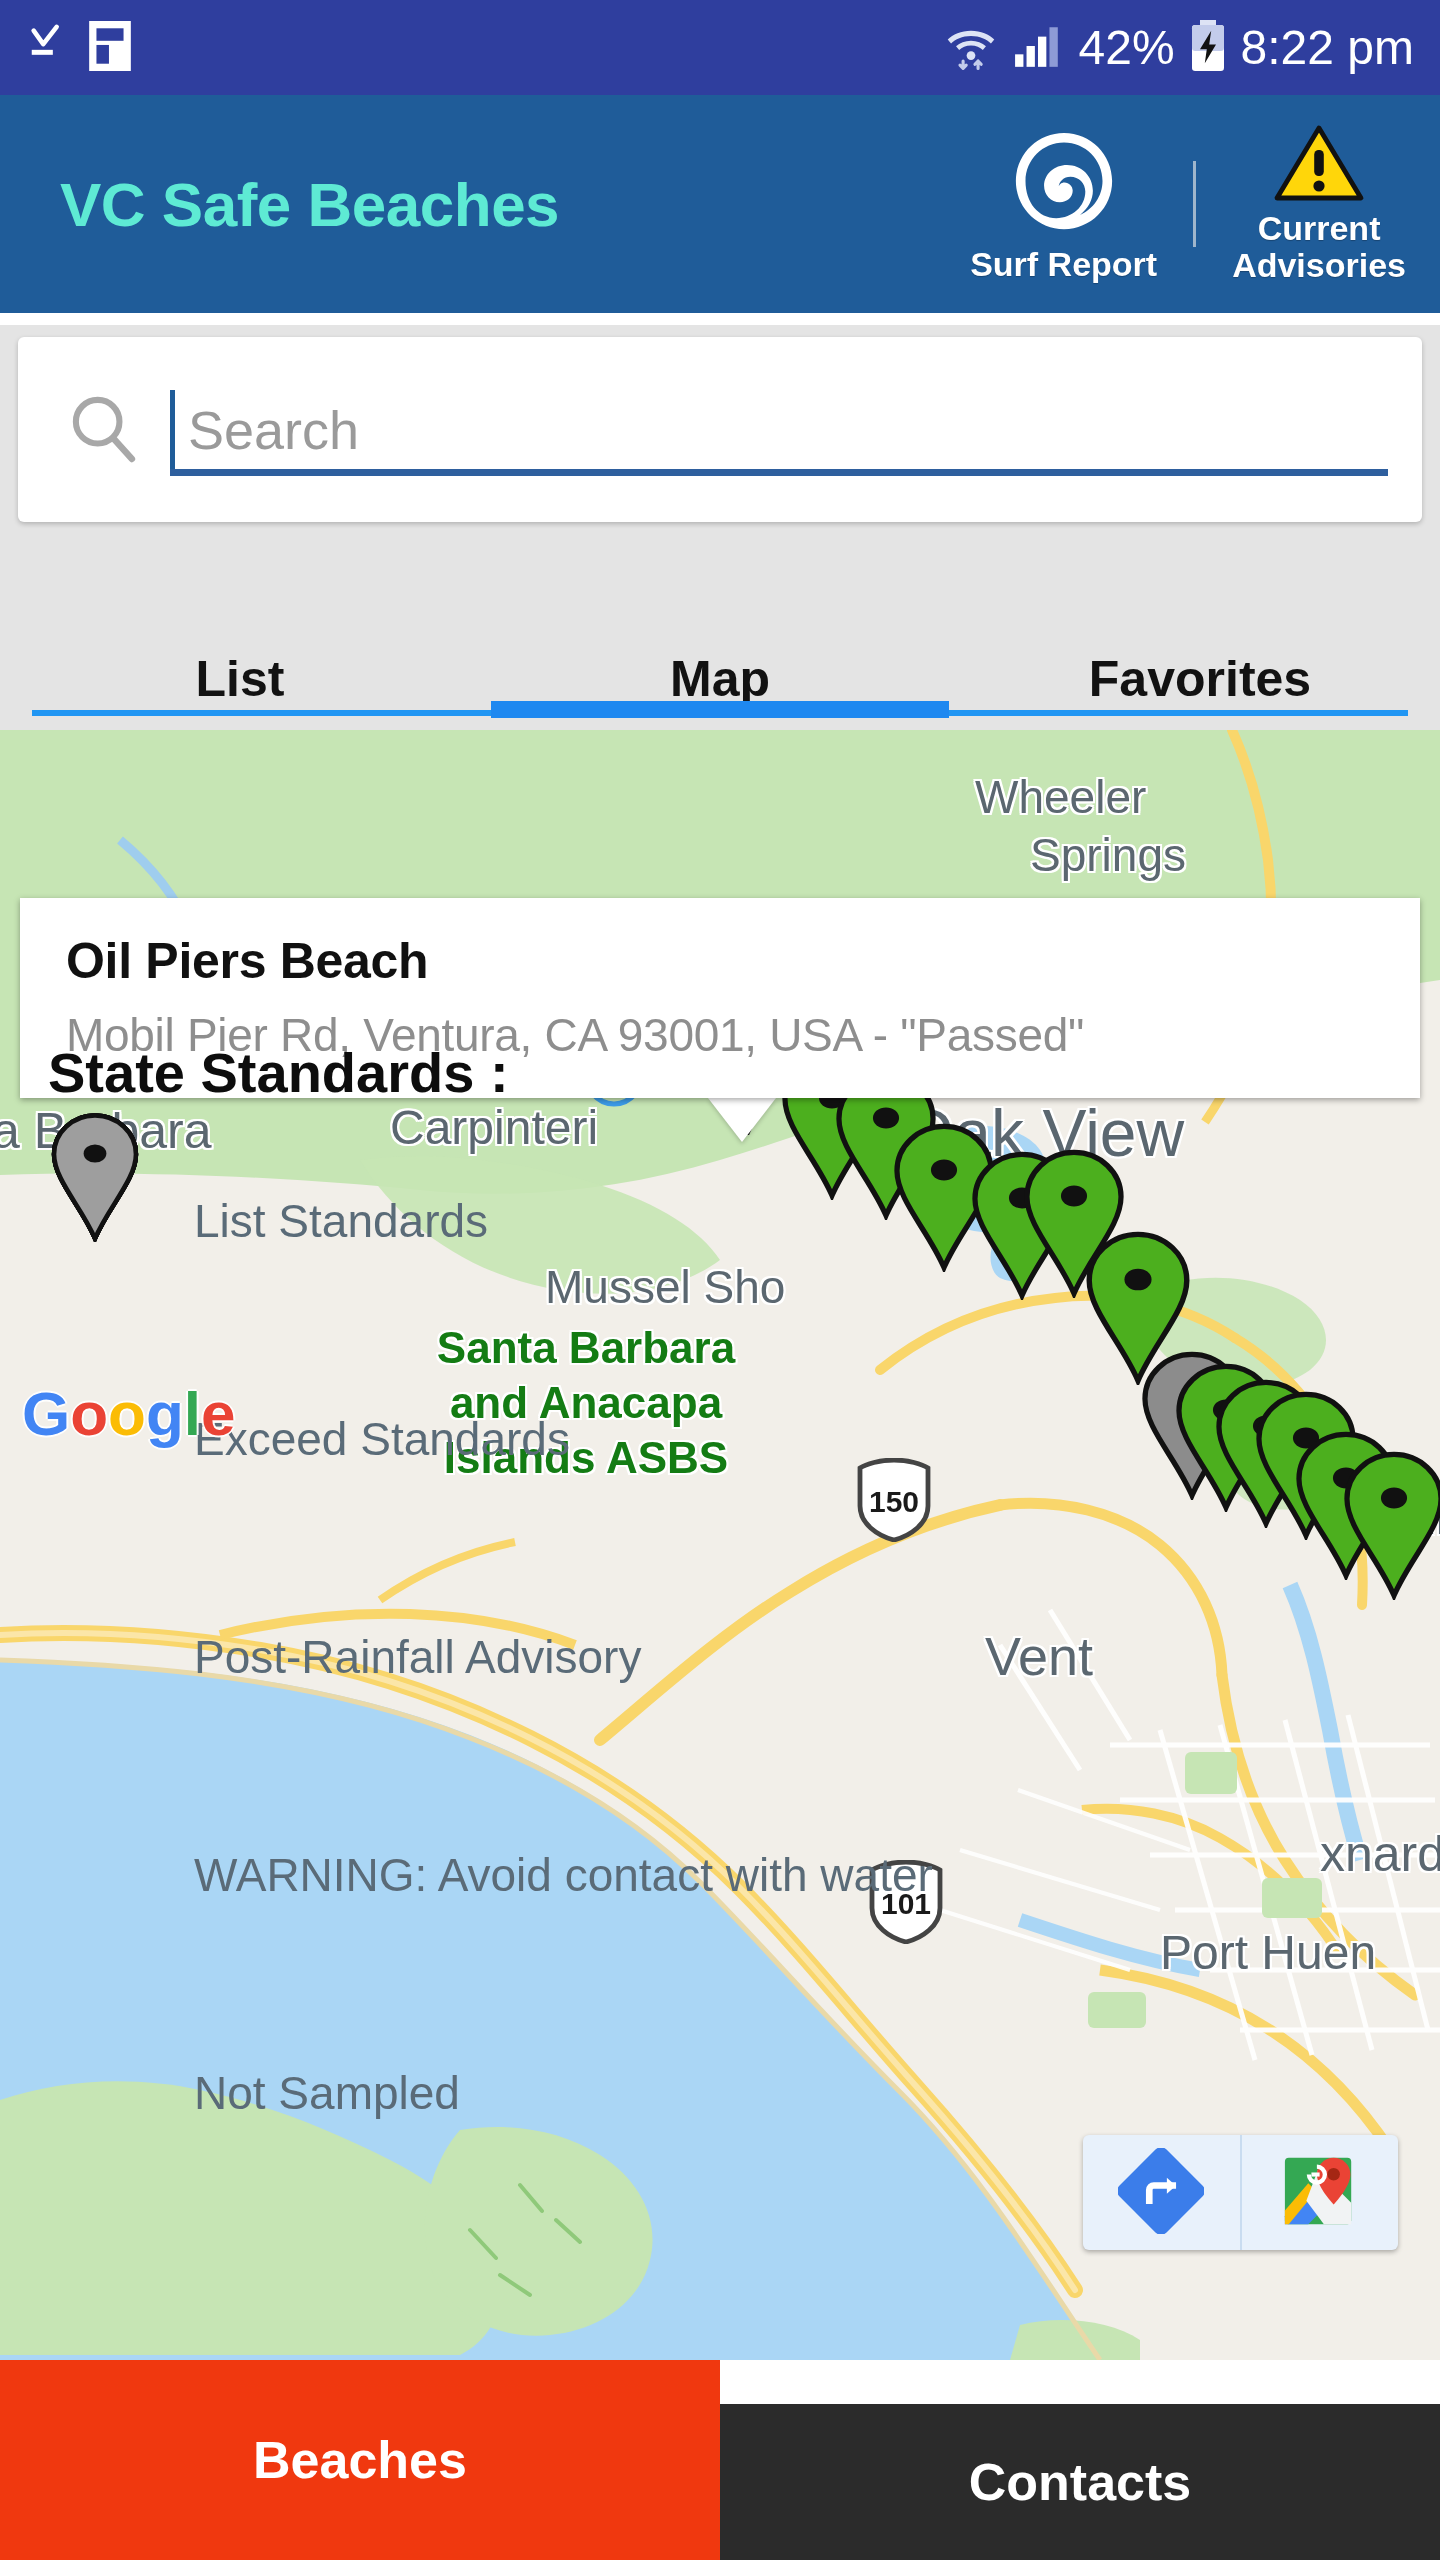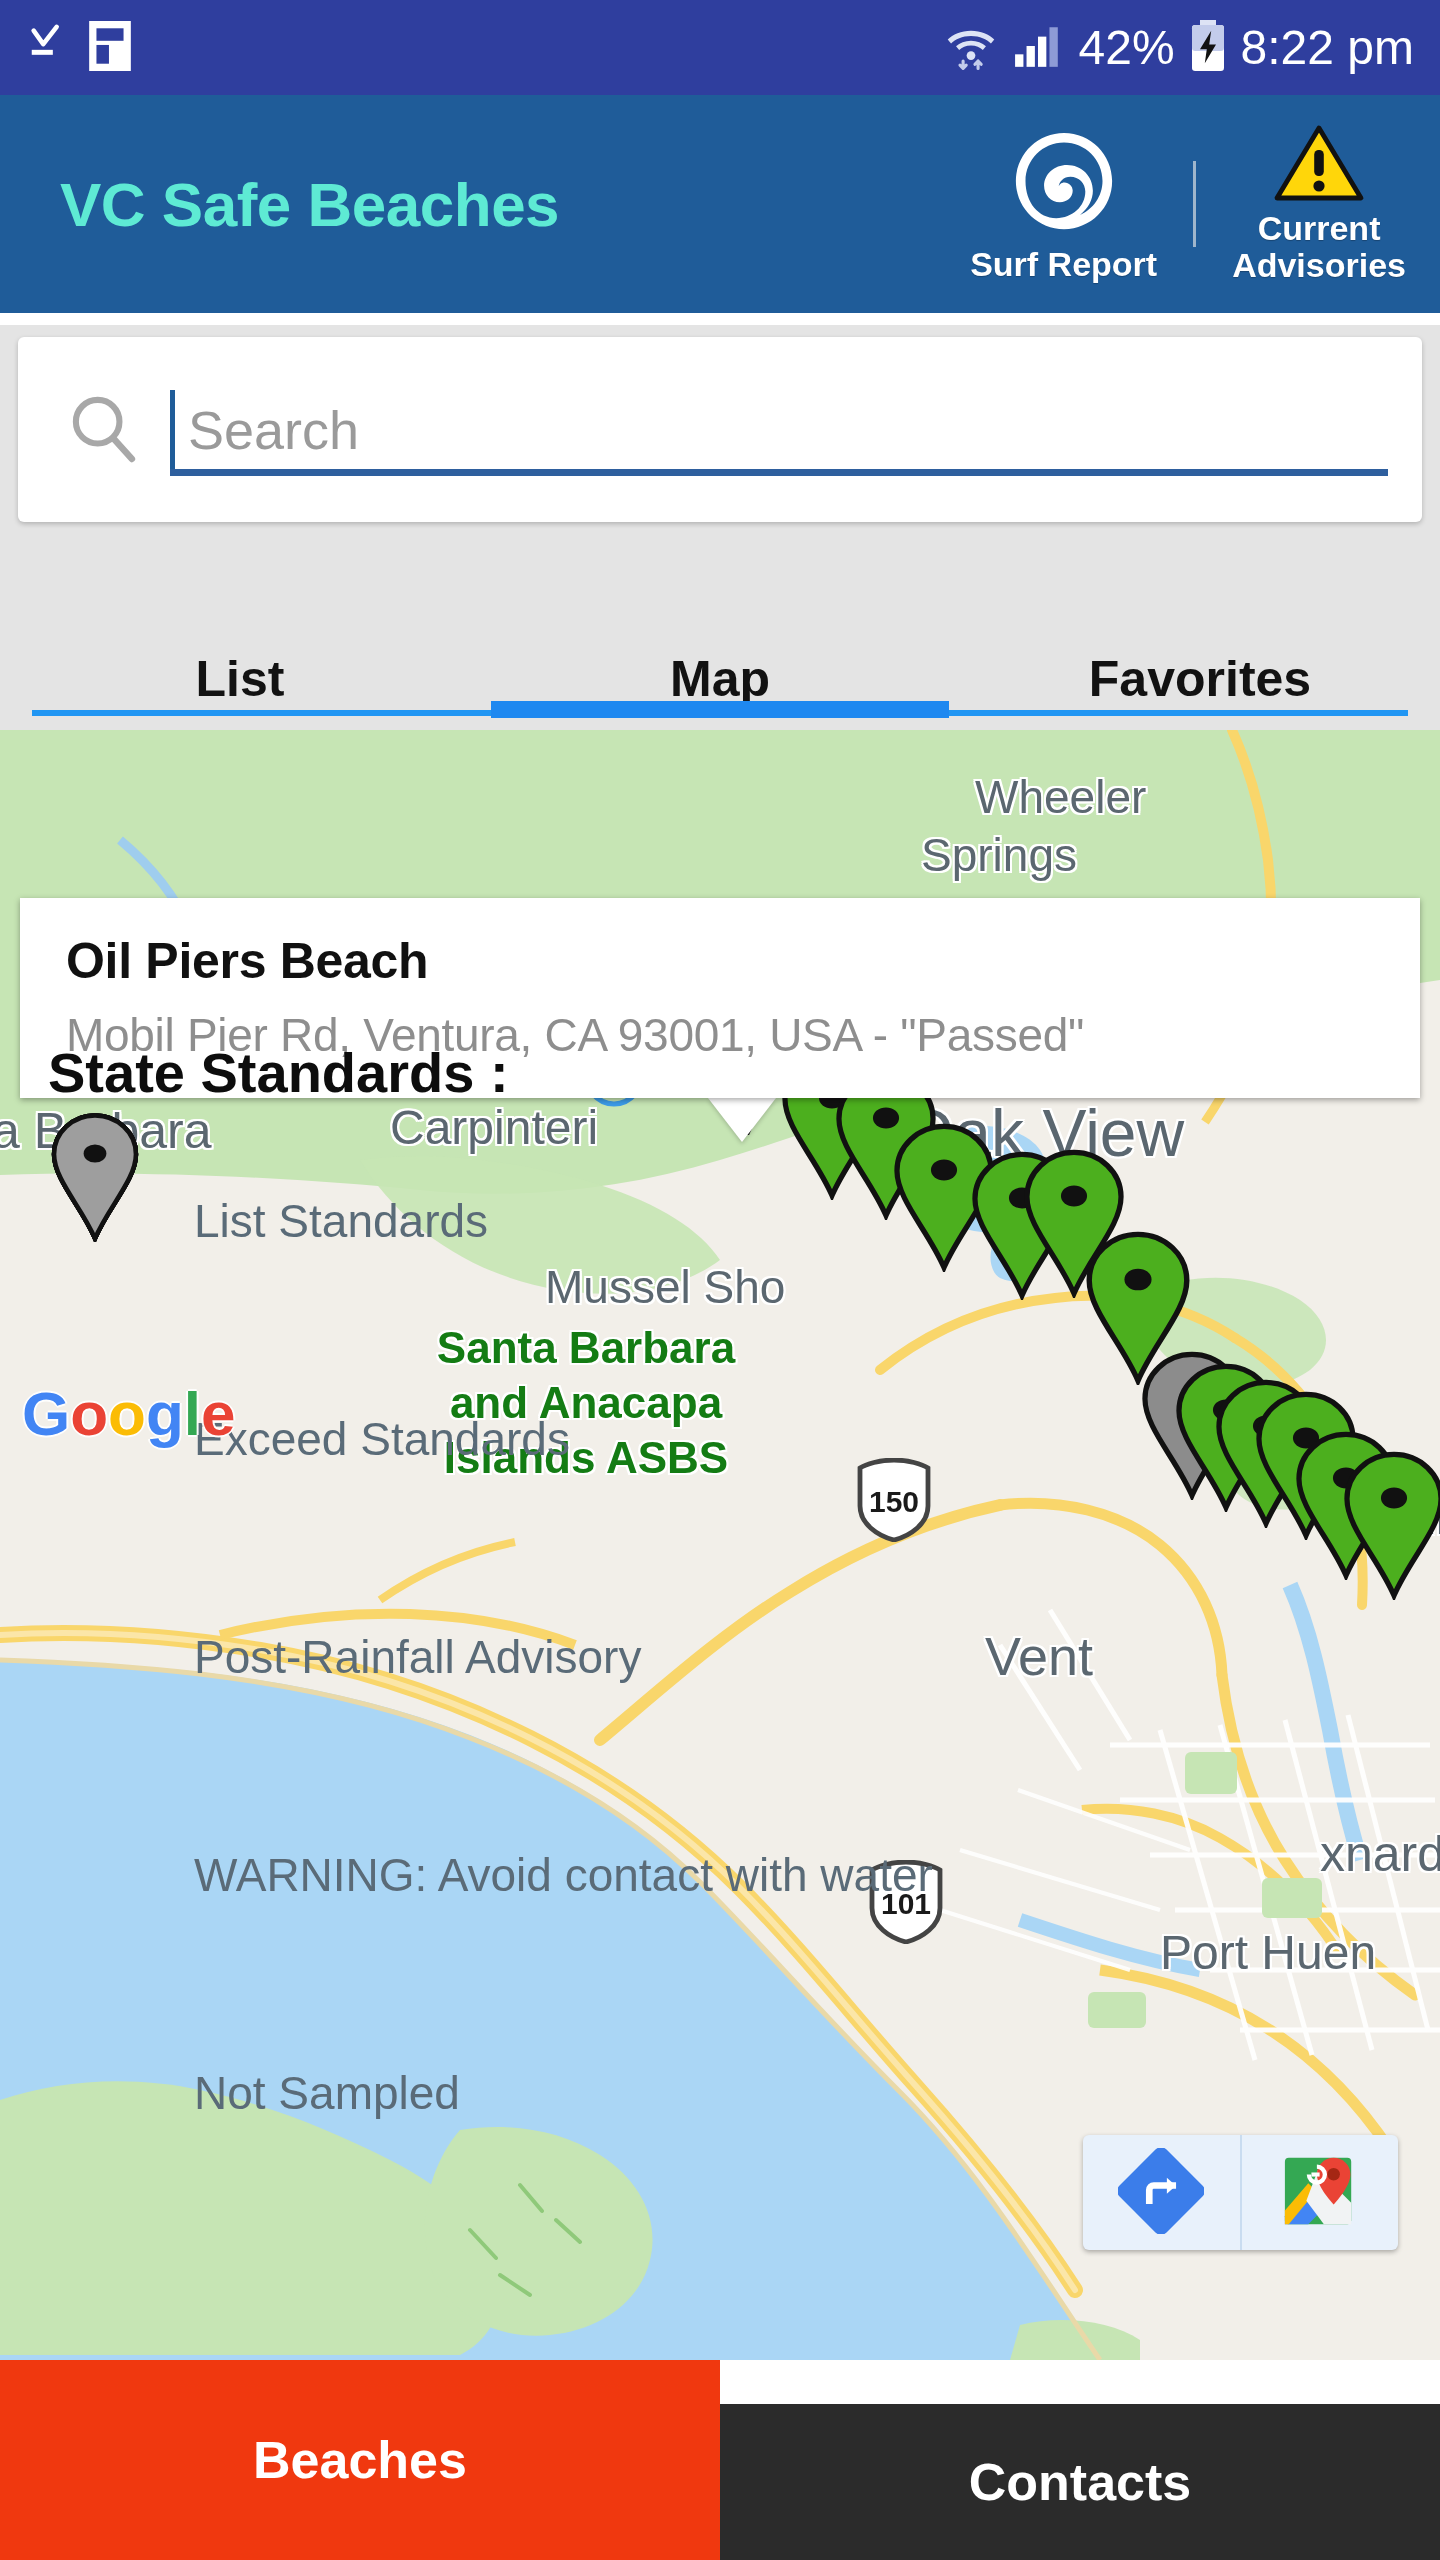--- a/index.html
+++ b/index.html
@@ -371,21 +371,21 @@
     </svg>
   </div>
   <div style="position:absolute; left:868px; top:1130px;">
     <svg width="76" height="84" viewBox="0 0 38 42">
       <path d="M19 1 C12 1 5 3 2 5 L2 24 C2 33 11 39 19 41 C27 39 36 33 36 24 L36 5 C33 3 26 1 19 1 Z" fill="#fff" stroke="#444" stroke-width="2.4"></path>
       <text x="19" y="27" font-size="15" font-weight="700" text-anchor="middle" fill="#1a1a1a" font-family="Liberation Sans, sans-serif">101</text>
     </svg>
   </div>
 
   <div class="maplabel" style="left:975px; top:40px;  font-size:46px;">Wheeler</div>
-  <div class="maplabel" style="left:921px; top:98px;  font-size:46px;">Springs</div>
+  <div class="maplabel" style="left:1030px; top:98px;  font-size:46px;">Springs</div>
   <div class="maplabel" style="left:-8px;  top:372px; font-size:50px;">a Barbara</div>
   <div class="maplabel" style="left:390px; top:370px; font-size:48px;">Carpinteri</div>
   <div class="maplabel" style="left:903px; top:365px; font-size:66px;">Oak View</div>
   <div class="maplabel" style="left:545px; top:530px; font-size:46px;">Mussel Sho</div>
   <div class="maplabel" style="left:985px; top:895px; font-size:54px;">Vent</div>
   <div class="maplabel" style="left:1345px;top:760px; font-size:48px;">El Ri</div>
   <div class="maplabel" style="left:1320px;top:1095px;font-size:50px;">xnard</div>
   <div class="maplabel" style="left:1160px;top:1195px;font-size:48px;">Port Huen</div>
 
   <div class="asbs-label" style="left:386px; top:590px; width:400px;">

